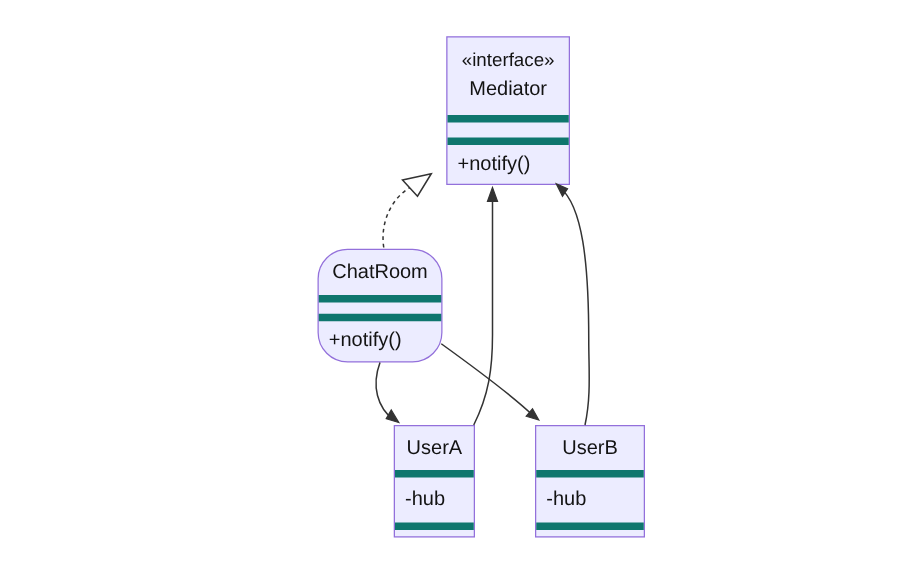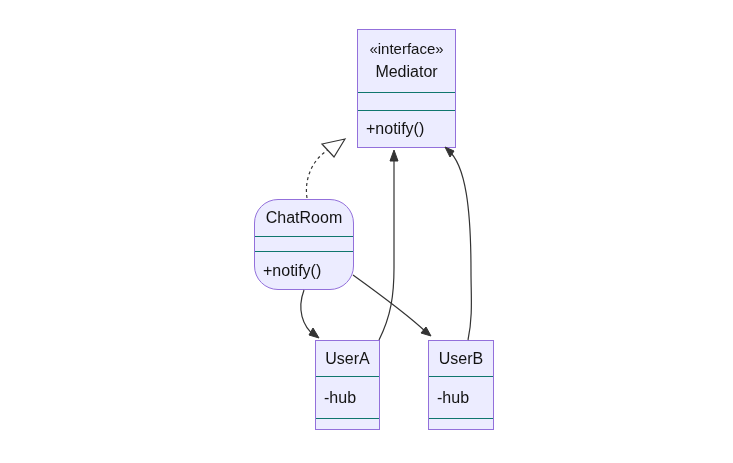--- a/index.html
+++ b/index.html
@@ -14,21 +14,21 @@
   svg.edges path.dashed{stroke-dasharray:3 3;}
   svg.edges polygon.solid-head{fill:#333333;stroke:#333333;stroke-width:1;}
   svg.edges polygon.hollow-head{fill:#ffffff;stroke:#333333;stroke-width:1.2;}
 
   .uml-class{
     position:absolute;z-index:1;box-sizing:border-box;
     background:#ECECFF;border:1px solid #9370DB;
     display:flex;flex-direction:column;color:#131313;
   }
   .comp{box-sizing:border-box;flex:0 0 auto;}
-  .comp + .comp{border-top:1px solid #0f766e;}
+  .comp + .comp{border-top:6px solid #0f766e;}
   .comp.grow{flex:1 1 auto;}
   .title-comp{display:flex;flex-direction:column;align-items:center;justify-content:center;gap:6px;}
   .annotation{font-size:15px;line-height:1.1;}
   .cname{font-size:16px;font-weight:400;line-height:1.1;}
   .member{font-size:16px;display:flex;align-items:center;height:100%;padding-left:8px;white-space:nowrap;}
 </style>
 </head>
 <body>
 
 <div class="canvas">
@@ -79,21 +79,21 @@
   <div class="uml-class" style="left:315px;top:340px;width:65px;height:90px;">
     <div class="comp title-comp" style="height:35px;">
       <div class="cname">UserA</div>
     </div>
     <div class="comp" style="height:42px;">
       <div class="member">-hub</div>
     </div>
     <div class="comp grow"></div>
   </div>
 
-  <div class="uml-class" style="left:428px;top:340px;width:66px;height:90px;">
+  <div class="uml-class" style="left:428px;top:340px;width:88px;height:90px;">
     <div class="comp title-comp" style="height:35px;">
       <div class="cname">UserB</div>
     </div>
     <div class="comp" style="height:42px;">
       <div class="member">-hub</div>
     </div>
     <div class="comp grow"></div>
   </div>
 
 </div>

